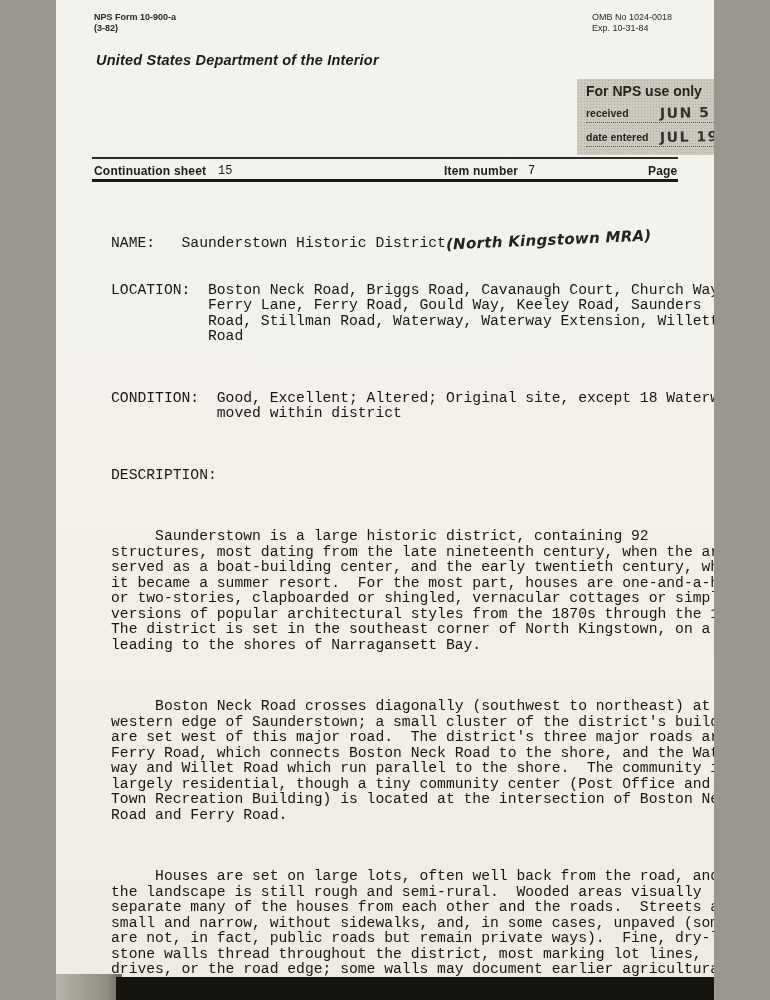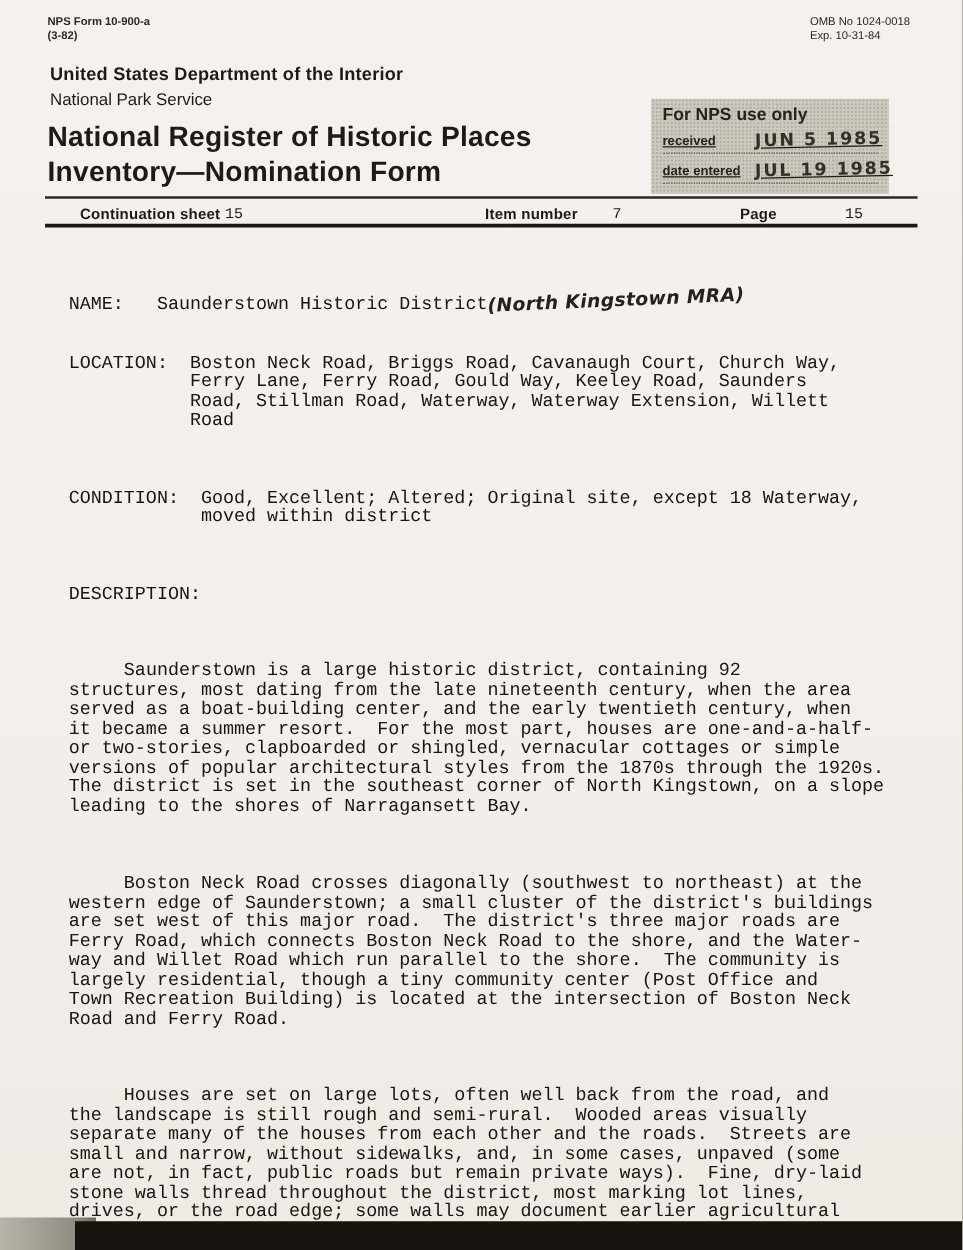--- a/index.html
+++ b/index.html
@@ -1,61 +1,61 @@
 <!DOCTYPE html>
 <html><head>
 <meta charset="utf-8">
 <style>
   * { margin:0; padding:0; box-sizing:border-box; }
   html,body { background:#9a978f; }
   .page {
-    width:770px; height:1000px; margin:0 auto; position:relative; overflow:hidden;
+    width:658px; height:1000px; margin:0 auto; position:relative; overflow:hidden;
     background: linear-gradient(180deg, #f4f2ed 0%, #f2f0e9 55%, #edebe2 100%);
     color:#1d1b17;
     font-family:"Liberation Sans", sans-serif;
   }
 
   
   .topbar { position:absolute; top:12px; left:38px; right:42px; display:flex; justify-content:space-between; }
   .form-no { font-size:9px; line-height:11px; white-space:pre-line; font-weight:bold; color:#2a2822; }
   .form-no.right { font-weight:normal; }
 
   
-  .dept { position:absolute; top:52px; left:40px; }
+  .dept { position:absolute; top:52px; left:40px;font-style:italic; }
   .dept-line1 { font-weight:bold; font-size:14.5px; letter-spacing:.2px; }
   .dept-line2 { font-size:13.5px; margin-top:4px; }
 
   .doc-title { position:absolute; top:96px; left:38px; font-weight:bold; font-size:22.5px; line-height:28px; letter-spacing:.2px; }
 
   
   .nps-box {
     position:absolute; top:79px; left:521px; width:190px; height:76px;
     background-color:#ccc9be;
     background-image: radial-gradient(#afaca0 0.7px, transparent 0.9px);
     background-size:3px 3px;
     padding:4px 9px 0 9px;
   }
   .nps-label { font-size:14px; font-weight:bold; color:#25231e; }
-  .nps-row { display:flex; align-items:baseline; margin-top:5px; border-bottom:1px dotted #5f5c53; padding-bottom:2px;text-decoration:underline; }
+  .nps-row { display:flex; align-items:baseline; margin-top:5px; border-bottom:1px dotted #5f5c53; padding-bottom:2px; }
   .nps-field { font-size:10.5px; font-weight:bold; width:74px; flex:none; color:#25231e; }
   .stamp {
     font-family:"DejaVu Sans", sans-serif; font-weight:bold; font-size:14px;
     letter-spacing:1.5px; color:#33302a; display:inline-block; transform:rotate(-1.2deg);
     white-space:nowrap;
   }
 
   
   .cont-row {
     position:absolute; top:157px; left:36px; right:36px; height:25px;
     border-top:2px solid #2b2923; border-bottom:3px solid #1c1a15;
   }
   .cont-row span { position:absolute; top:5px; font-size:12px; }
   .cont-label { font-weight:bold; letter-spacing:.2px; }
-  .cont-value { font-family:"Liberation Mono","DejaVu Sans Mono",monospace; font-size:13px;margin-left:18px; }
-  .pos-sheet-label { left:2px;margin-left:26px; }
+  .cont-value { font-family:"Liberation Mono","DejaVu Sans Mono",monospace; font-size:13px; }
+  .pos-sheet-label { left:2px; }
   .pos-sheet-value { left:126px; }
   .pos-item-label  { left:352px; }
   .pos-item-value  { left:436px; }
   .pos-page-label  { left:556px;text-align:right; }
   .pos-page-value  { left:622px; }
 
   
   .doc-body {
     position:absolute; top:204px; left:55px; width:694px;
     font-family:"Liberation Mono","DejaVu Sans Mono",monospace;
@@ -81,27 +81,22 @@
 
   <div class="topbar">
     <div class="form-no">NPS Form 10-900-a
 (3-82)</div>
     <div class="form-no right">OMB No 1024-0018
 Exp. 10-31-84</div>
   </div>
 
   <div class="dept">
     <div class="dept-line1">United States Department of the Interior</div>
-    <div class="dept-line2">National Park Service</div>
   </div>
 
-  <div class="doc-title">
-    <div>National Register of Historic Places</div>
-    <div>Inventory—Nomination Form</div>
-  </div>
 
   <div class="nps-box">
     <div class="nps-label">For NPS use only</div>
     <div class="nps-row">
       <span class="nps-field">received</span>
       <span class="stamp">JUN  5 1985</span>
     </div>
     <div class="nps-row">
       <span class="nps-field">date entered</span>
       <span class="stamp">JUL 19 1985</span>

